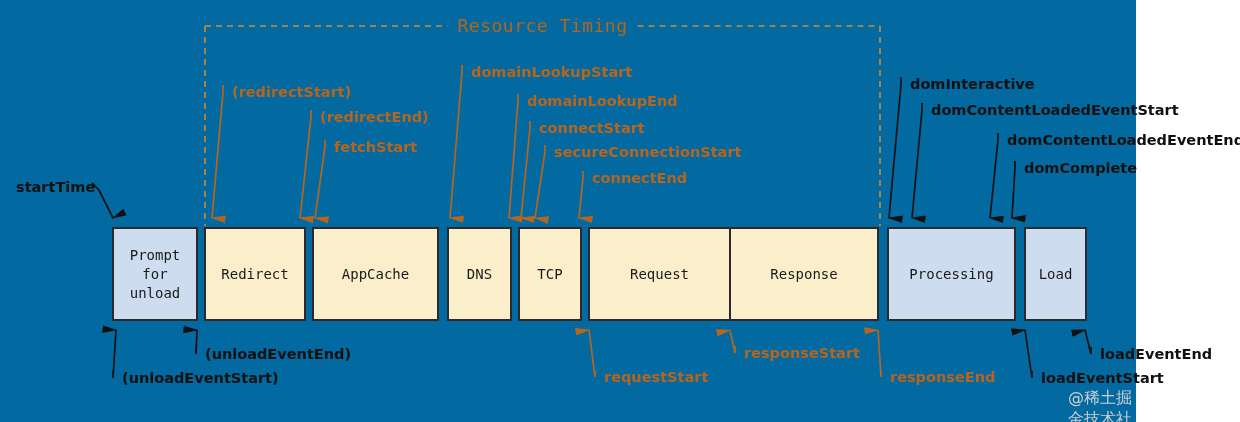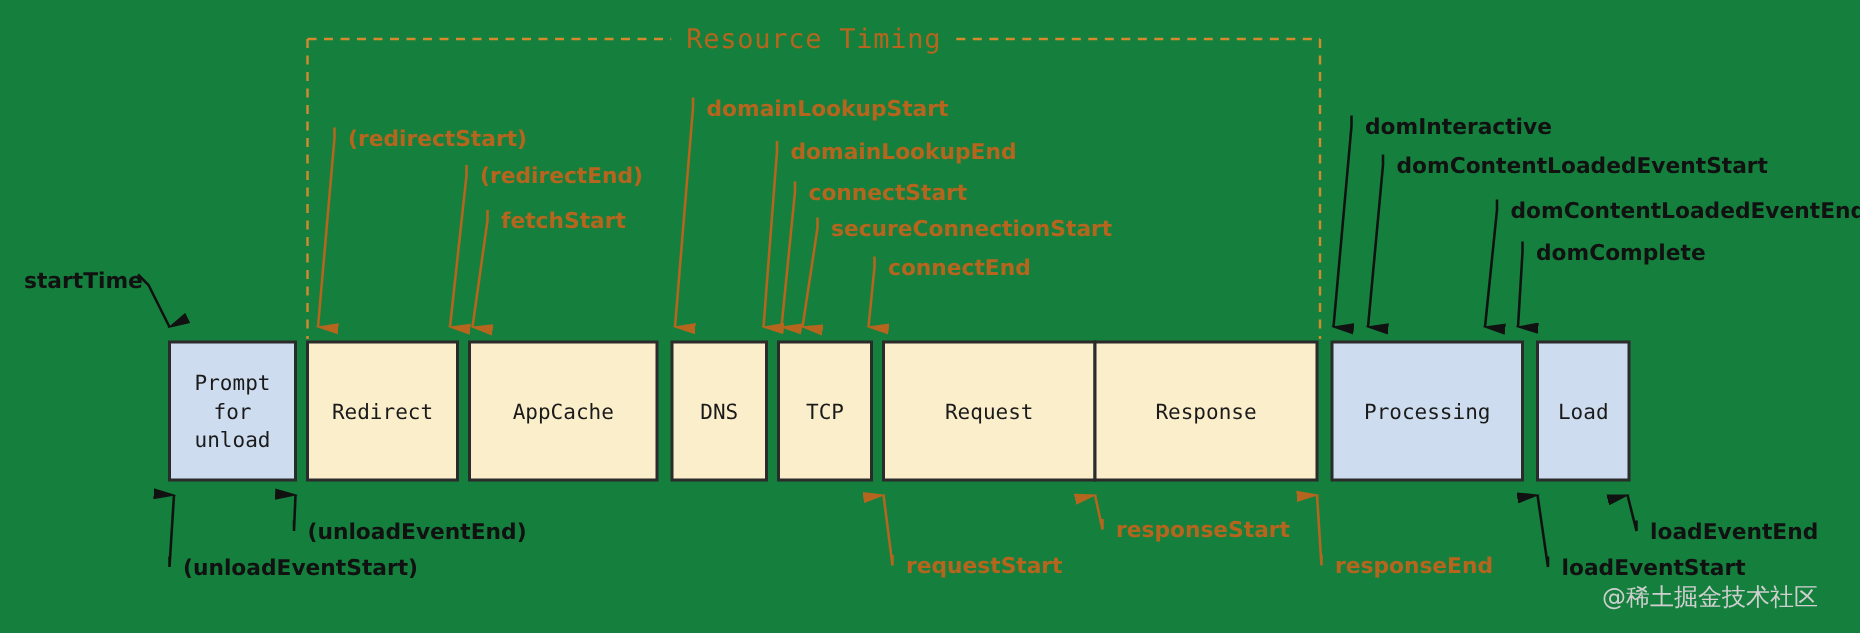--- a/index.html
+++ b/index.html
@@ -1,18 +1,18 @@
 <!DOCTYPE html>
 <html><head>
 <meta charset="utf-8">
 <style>
   html,body{margin:0;padding:0;background:#ffffff;}
   body{width:1240px;height:422px;overflow:hidden;
        font-family:"DejaVu Sans Mono","Liberation Mono",monospace;}
-  #stage{position:relative;width:1240px;height:422px;background:#15803d;}
+  #stage{position:relative;width:1136px;height:422px;background:#0369a1;}
   svg{position:absolute;left:0;top:0;}
   .lbl-orange{fill:#b5651d;font-family:"DejaVu Sans","Liberation Sans",sans-serif;
               font-size:14.5px;font-weight:700;}
   .lbl-black{fill:#111111;font-family:"DejaVu Sans","Liberation Sans",sans-serif;
              font-size:14.5px;font-weight:700;}
   .title-o{fill:#b5651d;font-family:"DejaVu Sans Mono","Liberation Mono",monospace;
            font-size:18px;font-weight:400;letter-spacing:.5px;}
   .boxtxt{fill:#1a1a1a;font-family:"DejaVu Sans Mono","Liberation Mono",monospace;
           font-size:14px;text-anchor:middle;}
   .ld-o{stroke:#b5651d;stroke-width:1.7;fill:none;}

